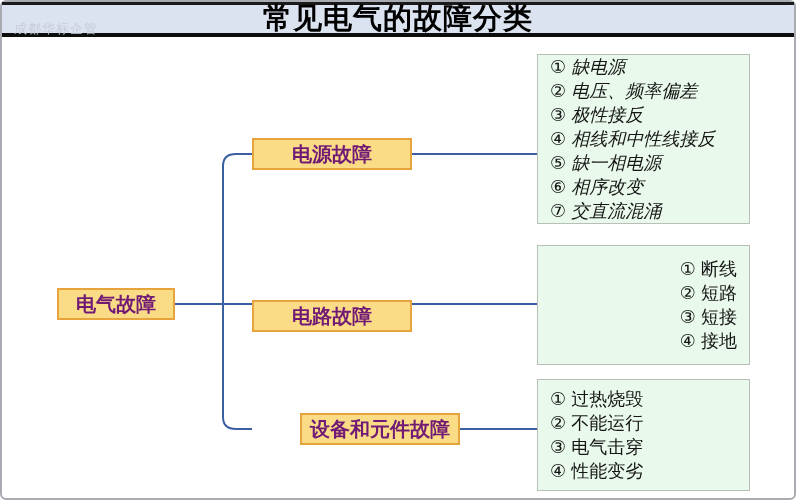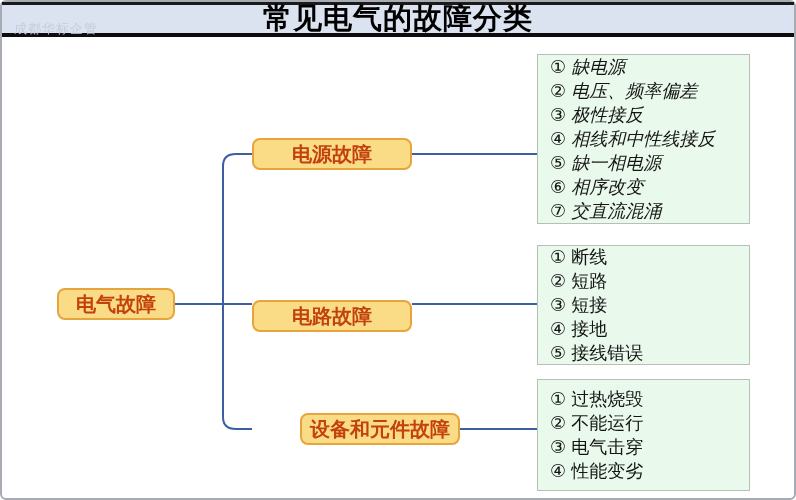--- a/index.html
+++ b/index.html
@@ -61,26 +61,26 @@
   }
   svg.connectors path {
     stroke: var(--connector);
     stroke-width: 2;
     fill: none;
   }
   .node {
     position: absolute;
     background: var(--node-fill);
     border: 2px solid var(--node-border);
-    border-radius: 8px;
+    border-radius: 0;
     display: flex;
     align-items: center;
     justify-content: center;
     font-weight: bold;
-    color: #c2410c;
+    color: #701a75;
   }
   .node-root {
     left: 55px; top: 286px;
     width: 118px; height: 32px;
     font-size: 20px;
   }
   .node-branch {
     left: 250px;
     width: 160px; height: 32px;
     font-size: 20px;
@@ -94,21 +94,21 @@
     width: 213px;
     background: var(--leaf-fill);
     border: 1px solid var(--leaf-border);
     display: flex;
     flex-direction: column;
     justify-content: center;
     padding: 4px 12px;
     color: #151515;
   }
   .leaf-1 { top: 52px;  height: 170px; font-style: italic; }
-  .leaf-2 { top: 243px; height: 120px; }
+  .leaf-2 { top: 243px; height: 120px; align-items: flex-end; }
   .leaf-3 { top: 377px; height: 112px; }
   .leaf-item {
     font-size: 18px;
     line-height: 24px;
     white-space: nowrap;
   }
 </style>
 </head>
 <body>
 
@@ -142,21 +142,20 @@
     <div class="leaf-item">⑤ 缺一相电源</div>
     <div class="leaf-item">⑥ 相序改变</div>
     <div class="leaf-item">⑦ 交直流混涌</div>
   </div>
 
   <div class="leaf leaf-2">
     <div class="leaf-item">① 断线</div>
     <div class="leaf-item">② 短路</div>
     <div class="leaf-item">③ 短接</div>
     <div class="leaf-item">④ 接地</div>
-    <div class="leaf-item">⑤ 接线错误</div>
   </div>
 
   <div class="leaf leaf-3">
     <div class="leaf-item">① 过热烧毁</div>
     <div class="leaf-item">② 不能运行</div>
     <div class="leaf-item">③ 电气击穿</div>
     <div class="leaf-item">④ 性能变劣</div>
   </div>
 
 </div>

